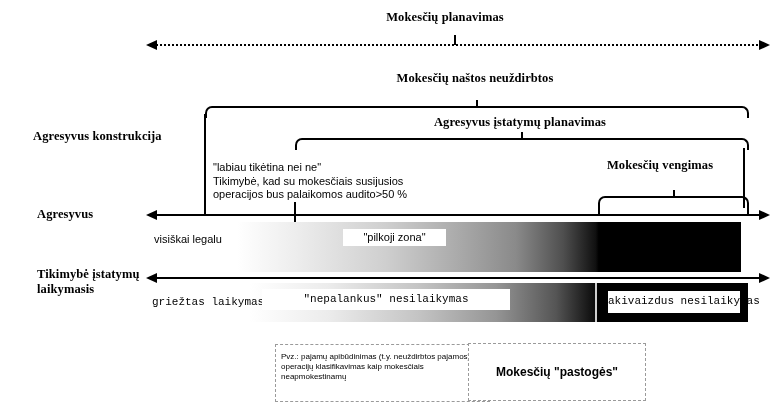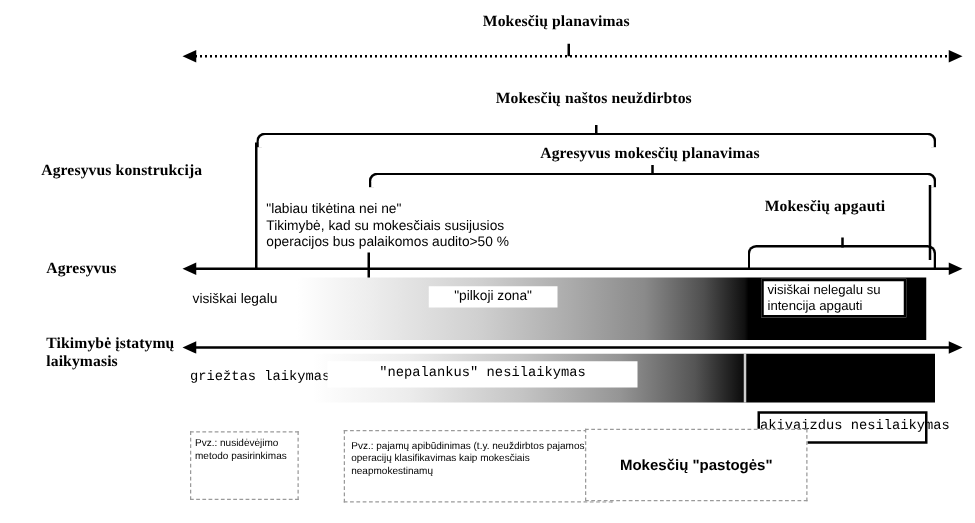--- a/index.html
+++ b/index.html
@@ -72,62 +72,60 @@
     <div class="abs" style="left:454px;top:35px;width:2px;height:10px;background:#000;"></div>
   </div>
 
   <div class="abs h-title ctr" style="left:325px;top:71px;width:300px;">Mokesčių naštos neuždirbtos</div>
   <div class="abs bracket" style="left:205px;top:106px;width:540px;height:10px;"></div>
 
   <div class="abs vline" style="left:204px;top:114px;height:102px;"></div>
 
   <div class="abs vline" style="left:743px;top:148px;height:60px;"></div>
 
-  <div class="abs h-title ctr" style="left:370px;top:115px;width:300px;">Agresyvus mokesčių planavimas</div>
+  <div class="abs h-title ctr" style="left:370px;top:115px;width:300px;">Agresyvus įstatymų planavimas</div>
   <div class="abs bracket" style="left:295px;top:138px;width:450px;height:10px;"></div>
 
   <div class="abs vline" style="left:294px;top:202px;height:26px;"></div>
 
   <div class="abs h-title" style="left:33px;top:129px;">Agresyvus konstrukcija</div>
 
   <div class="abs" id="prob-note">
     <div>"labiau tikėtina nei ne"</div>
     <div>Tikimybė, kad su mokesčiais susijusios</div>
     <div>operacijos bus palaikomos audito&gt;50 %</div>
   </div>
 
-  <div class="abs h-title ctr" style="left:555px;top:158px;width:210px;">Mokesčių apgauti</div>
+  <div class="abs h-title ctr" style="left:555px;top:158px;width:210px;">Mokesčių vengimas</div>
   <div class="abs bracket" style="left:598px;top:196px;width:147px;height:17px;"></div>
 
   <div class="abs h-title" style="left:37px;top:207px;">Agresyvus</div>
   <div class="abs">
     <div class="abs solid-line" style="left:156px;top:214px;width:604px;"></div>
     <div class="abs head head-l" style="left:146px;top:210px;"></div>
     <div class="abs head head-r" style="left:759px;top:210px;"></div>
   </div>
 
   <div class="abs" id="legality-bar">
     <div class="abs bar-text" style="left:4px;top:10px;background:#fff;padding:1px 14px 2px 2px;">visiškai legalu</div>
     <div class="abs white-box" style="left:195px;top:7px;width:103px;padding:2px 0 3px 0;">"pilkoji zona"</div>
-    <div class="abs framed-box" style="left:461px;top:1px;width:106px;padding:1px 3px;">visiškai nelegalu su intencija apgauti</div>
   </div>
 
   <div class="abs h-title" style="left:37px;top:267px;width:118px;line-height:15px;">Tikimybė įstatymų laikymasis</div>
   <div class="abs">
     <div class="abs solid-line" style="left:156px;top:277px;width:604px;"></div>
     <div class="abs head head-l" style="left:146px;top:273px;"></div>
     <div class="abs head head-r" style="left:759px;top:273px;"></div>
   </div>
 
   <div class="abs" id="compliance-bar">
     <div class="abs bar-text" style="left:4px;top:13px;">griežtas laikymasis</div>
     <div class="abs white-box" style="left:114px;top:6px;width:248px;padding:4px 0 5px 0;">"nepalankus" nesilaikymas</div>
     <div class="abs" style="left:447px;top:0;width:2px;height:39px;background:#fff;opacity:.8;"></div>
-    <div class="abs framed-box white-box" style="left:458px;top:6px;width:132px;padding:4px 0 5px 0;font-size:11px;margin-top:40px;">akivaizdus nesilaikymas</div>
+    <div class="abs framed-box white-box" style="left:458px;top:6px;width:132px;padding:4px 0 5px 0;font-size:11px;">akivaizdus nesilaikymas</div>
   </div>
 
-  <div class="abs ex-box ex-small" style="left:152px;top:345px;width:87px;height:55px;">Pvz.: nusidėvėjimo metodo pasirinkimas</div>
 
   <div class="abs ex-box ex-small" style="left:244px;top:344px;width:215px;height:58px;padding:7px 5px;margin-left:31px;">Pvz.: pajamų apibūdinimas (t.y. neuždirbtos pajamos); operacijų klasifikavimas kaip mokesčiais neapmokestinamų</div>
 
   <div class="abs ex-box bold ctr" style="left:468px;top:343px;width:178px;height:58px;font-size:12px;display:flex;align-items:center;justify-content:center;">Mokesčių "pastogės"</div>
 
 </div>
 
 </body></html>

